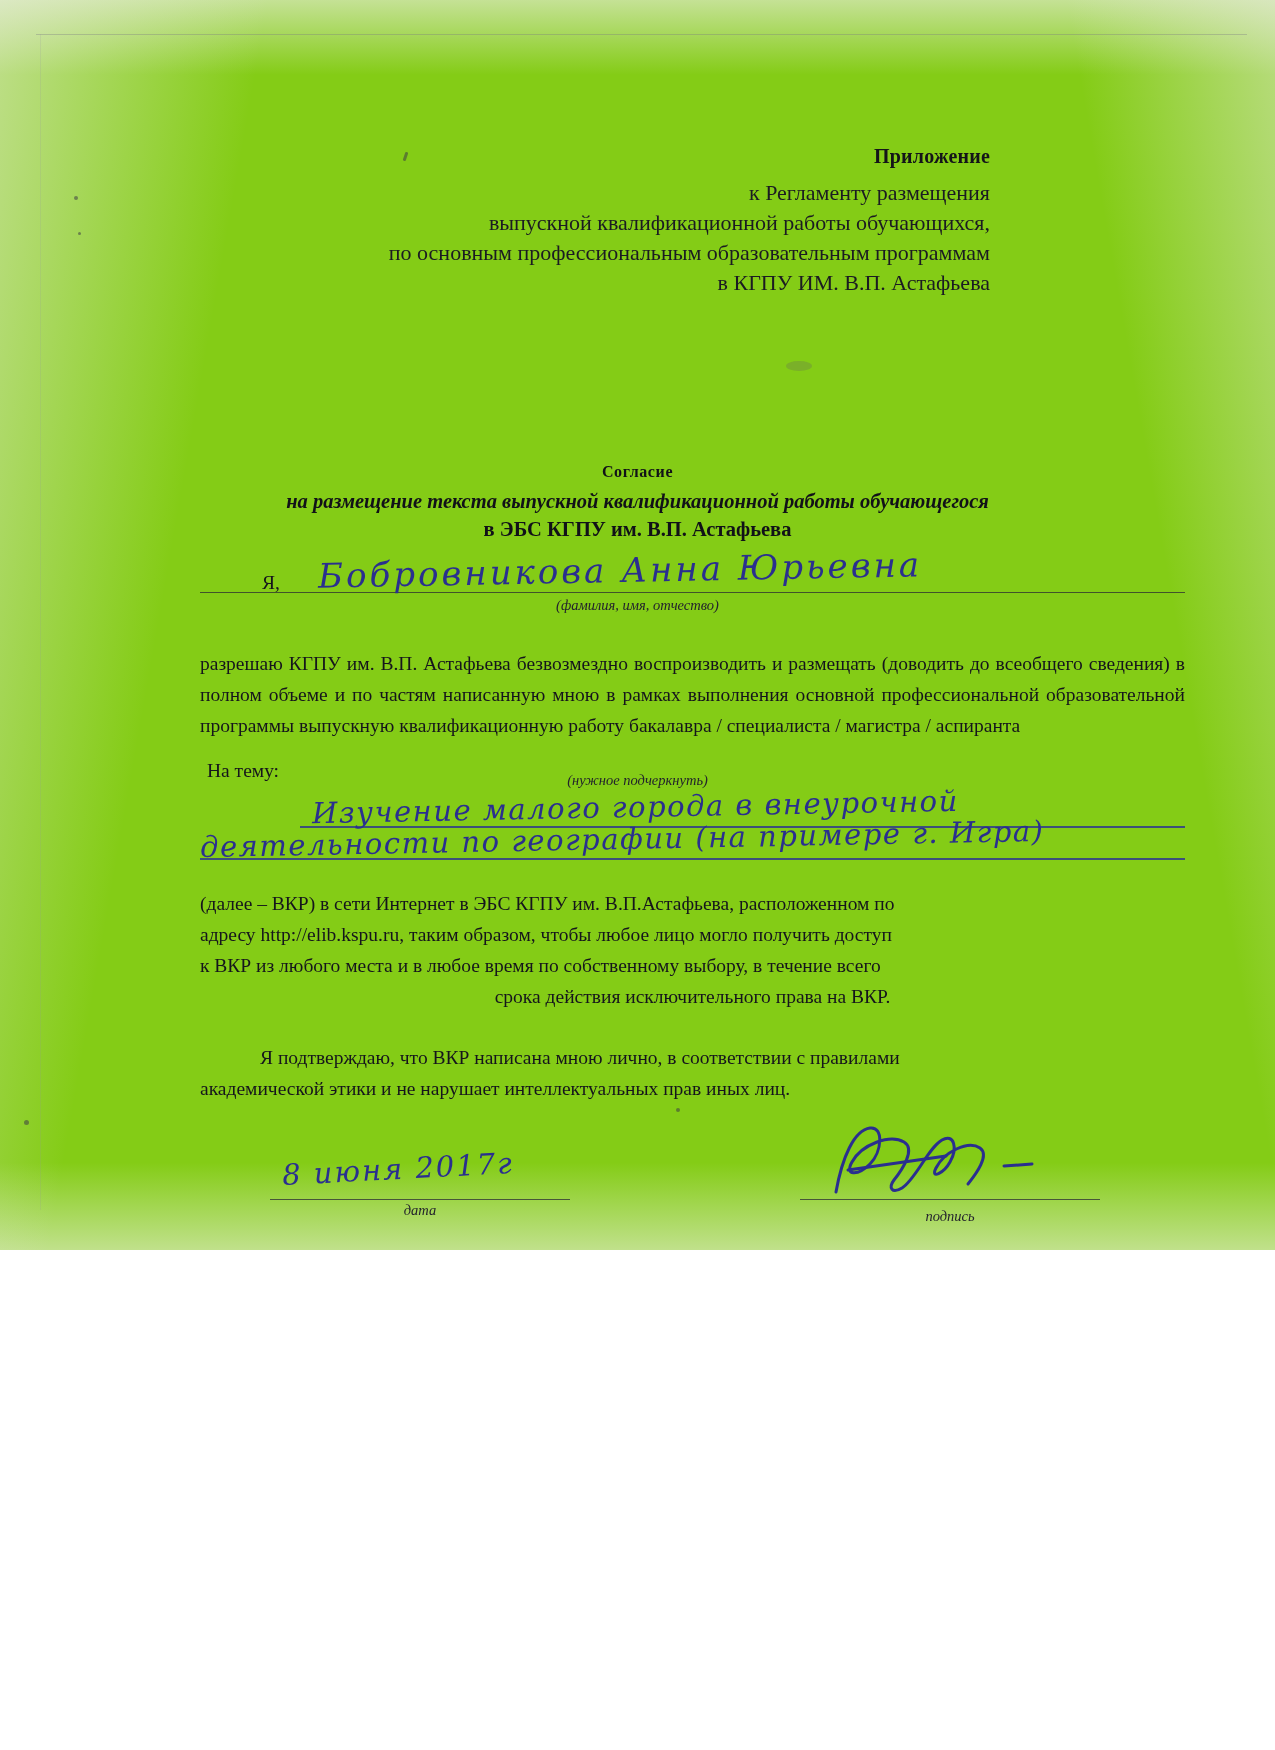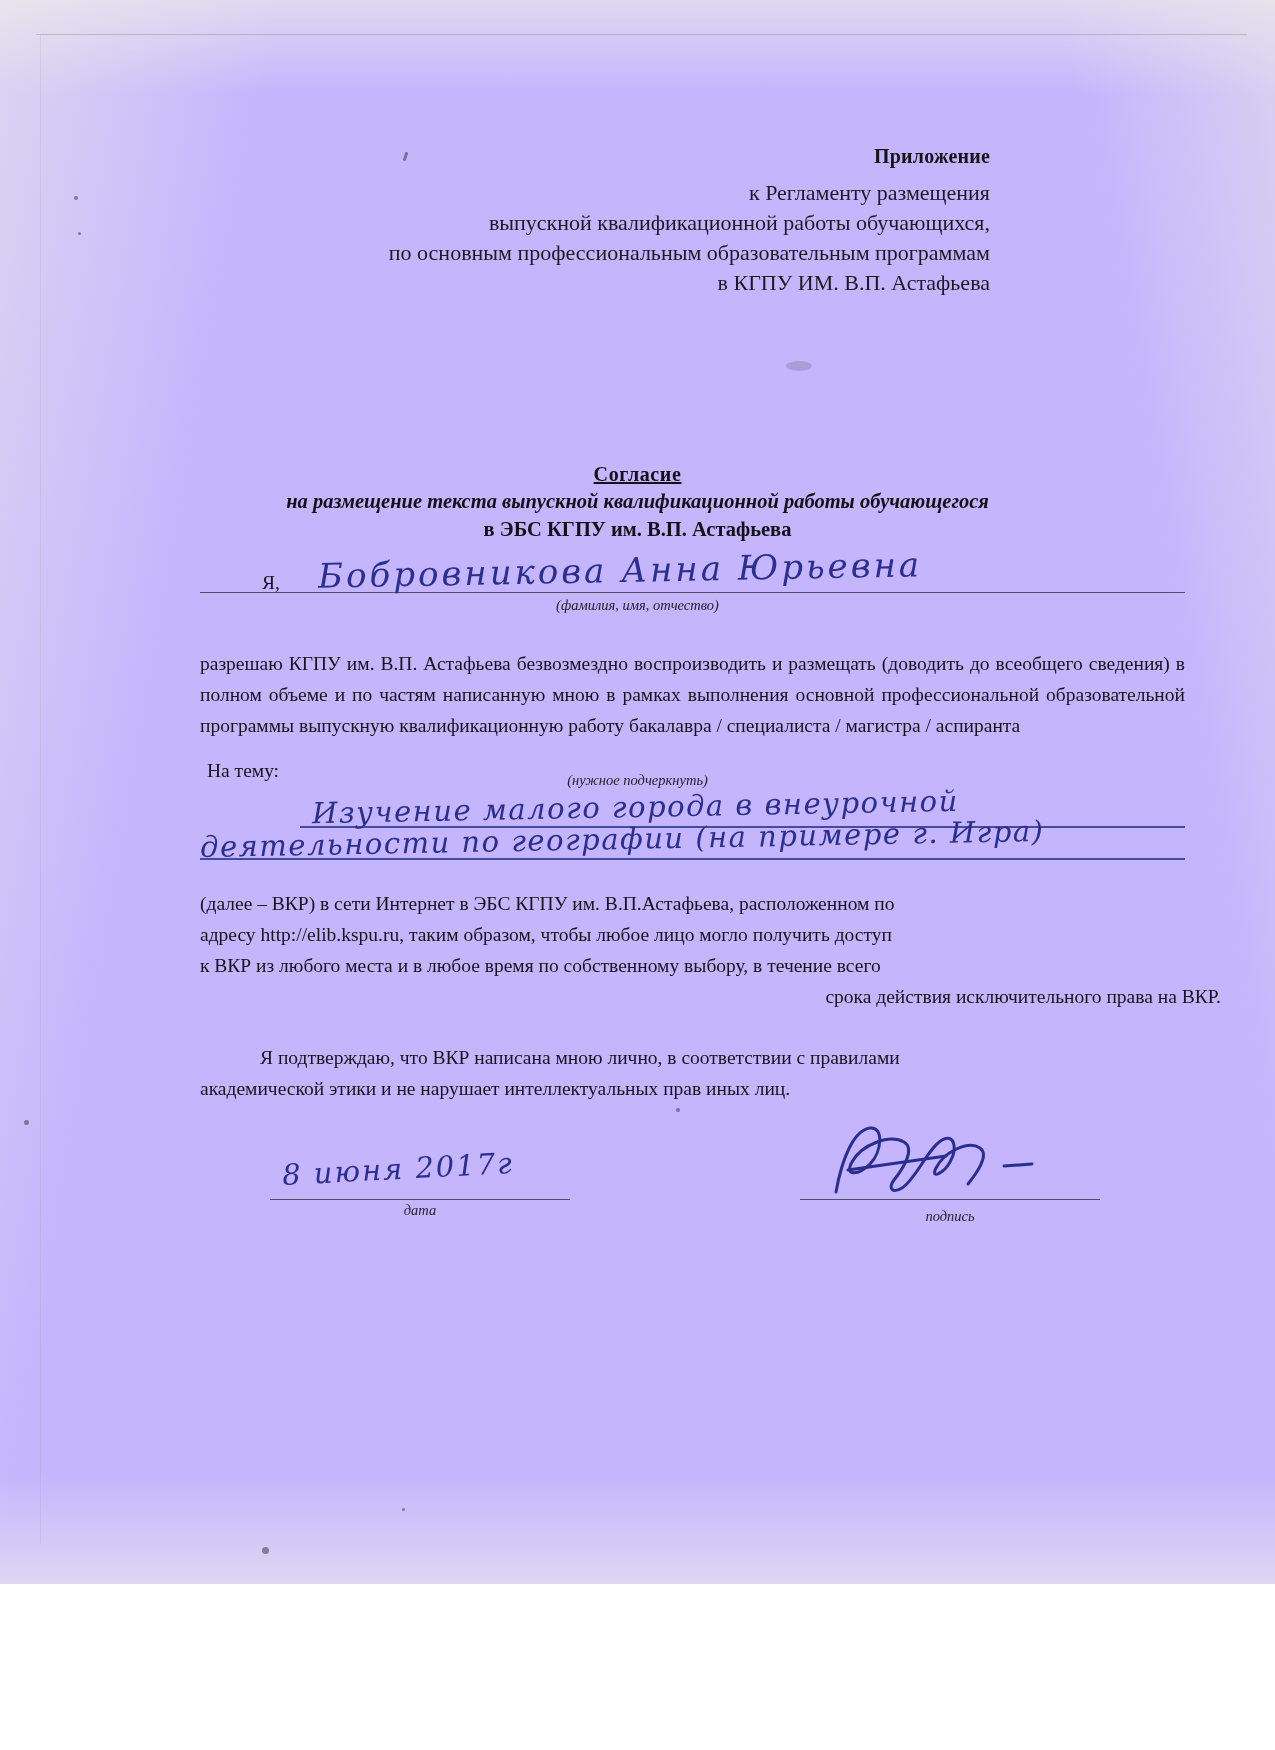--- a/index.html
+++ b/index.html
@@ -3,22 +3,22 @@
 <meta charset="utf-8">
 <style>
   html, body {
     margin: 0;
     padding: 0;
     background: #ffffff;
   }
   .page {
     position: relative;
     width: 1275px;
-    height: 1584px;
-    background: #c4b5fd;
+    height: 1250px;
+    background: #84cc16;
     overflow: hidden;
     font-family: "Liberation Serif", serif;
     color: #1d1d24;
   }
   
   .scan-tint {
     position: absolute;
     inset: 0;
     background:
       linear-gradient(100deg, rgba(238,238,232,0.55) 0%, rgba(255,255,255,0) 18%),
@@ -62,21 +62,21 @@
     line-height: 30px;
     white-space: nowrap;
   }
   .title-center {
     position: absolute;
     left: 0; right: 0;
     text-align: center;
     font-weight: bold;
     color: #111118;
   }
-  .t1 { font-size: 20px; letter-spacing: 0.6px; text-decoration: underline; }
+  .t1 { font-size: 16px; letter-spacing: 0.6px; }
   .t2 { font-size: 20.5px; font-style: italic; }
   .t3 { font-size: 20.5px; }
 
   .body-par {
     position: absolute;
     font-size: 19.5px;
     line-height: 31px;
     text-align: justify;
     color: #15151c;
   }
@@ -175,21 +175,21 @@
   <div class="rule" style="left:300px; top:826px; width:885px;"></div>
   <div class="rule" style="left:200px; top:858px; width:985px;"></div>
 
   <div class="hand hand-topic" style="left:312px; top:790px;">Изучение   малого   города   в внеурочной</div>
   <div class="hand hand-topic" style="left:200px; top:822px;">деятельности   по   географии  (на примере г. Игра)</div>
 
 
   <div class="body-par" style="left:200px; top:888px; width:985px; text-align:left;">(далее – ВКР) в сети Интернет в ЭБС КГПУ им. В.П.Астафьева, расположенном по</div>
   <div class="body-par" style="left:200px; top:919px; width:985px; text-align:left;">адресу http://elib.kspu.ru, таким образом, чтобы любое лицо могло получить доступ</div>
   <div class="body-par" style="left:200px; top:950px; width:985px; text-align:left;">к ВКР из любого места и в любое время по собственному выбору, в течение всего</div>
-  <div class="body-par" style="left:200px; top:981px; width:985px; text-align:right;margin-left:36px;">срока действия исключительного права на ВКР.</div>
+  <div class="body-par" style="left:200px; top:981px; width:985px; text-align:center;">срока действия исключительного права на ВКР.</div>
 
   <div class="body-par" style="left:260px; top:1042px; width:925px; text-align:left;">Я подтверждаю, что ВКР написана мною лично, в соответствии с правилами</div>
   <div class="body-par" style="left:200px; top:1073px; width:985px; text-align:left;">академической этики и не нарушает интеллектуальных прав иных лиц.</div>
 
   <div class="hand hand-date" style="left:282px; top:1152px; transform:rotate(-3deg);">8 июня 2017г</div>
 
   <div class="rule-dark" style="left:270px; top:1199px; width:300px;"></div>
   <div class="small-italic" style="left:270px; width:300px; right:auto; top:1202px;">дата</div>
 
   <div class="rule-dark" style="left:800px; top:1199px; width:300px;"></div>

